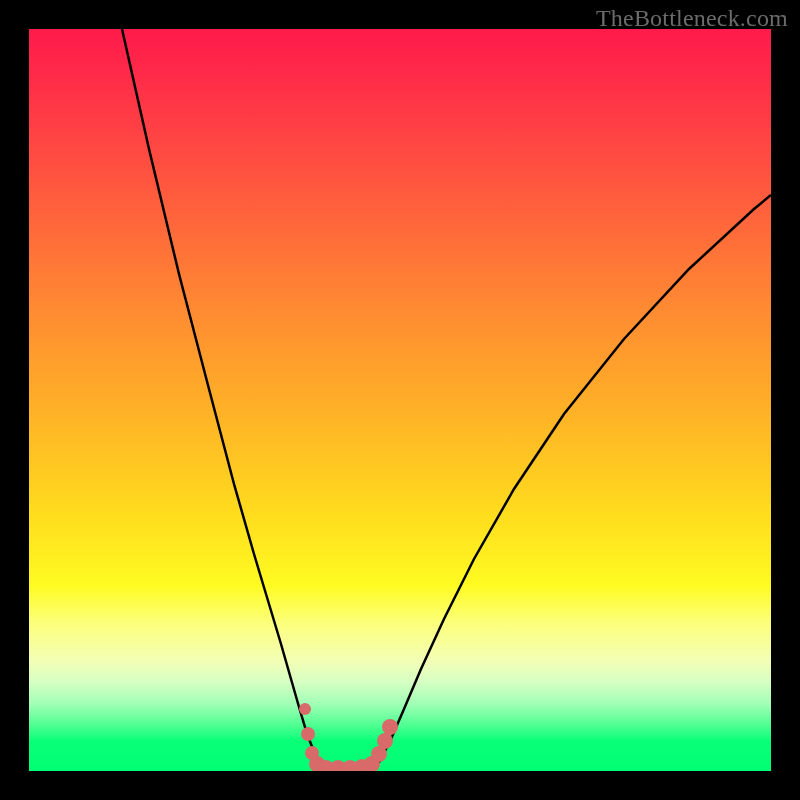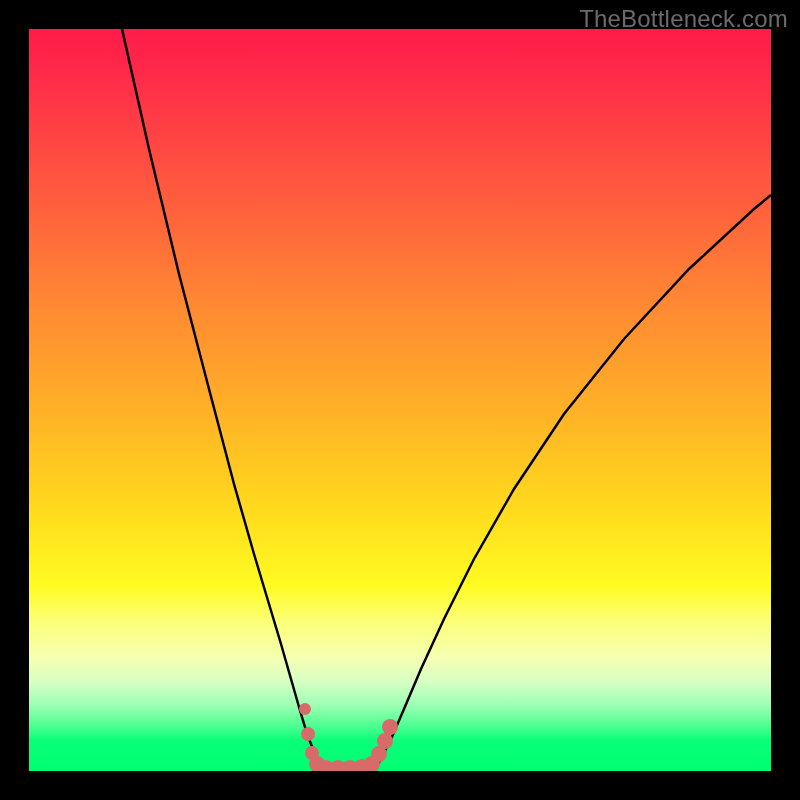--- a/index.html
+++ b/index.html
@@ -37,20 +37,21 @@
   }
   .watermark {
     position: absolute;
     top: 5px;
     right: 12px;
     color: #6b6b6b;
     font-size: 24px;
     font-weight: 500;
     letter-spacing: 0.2px;
     user-select: none;
+    font-family: Liberation Serif, serif;
   }
   svg.curve {
     position: absolute;
     left: 0;
     top: 0;
   }
 </style>
 </head>
 <body>
 

